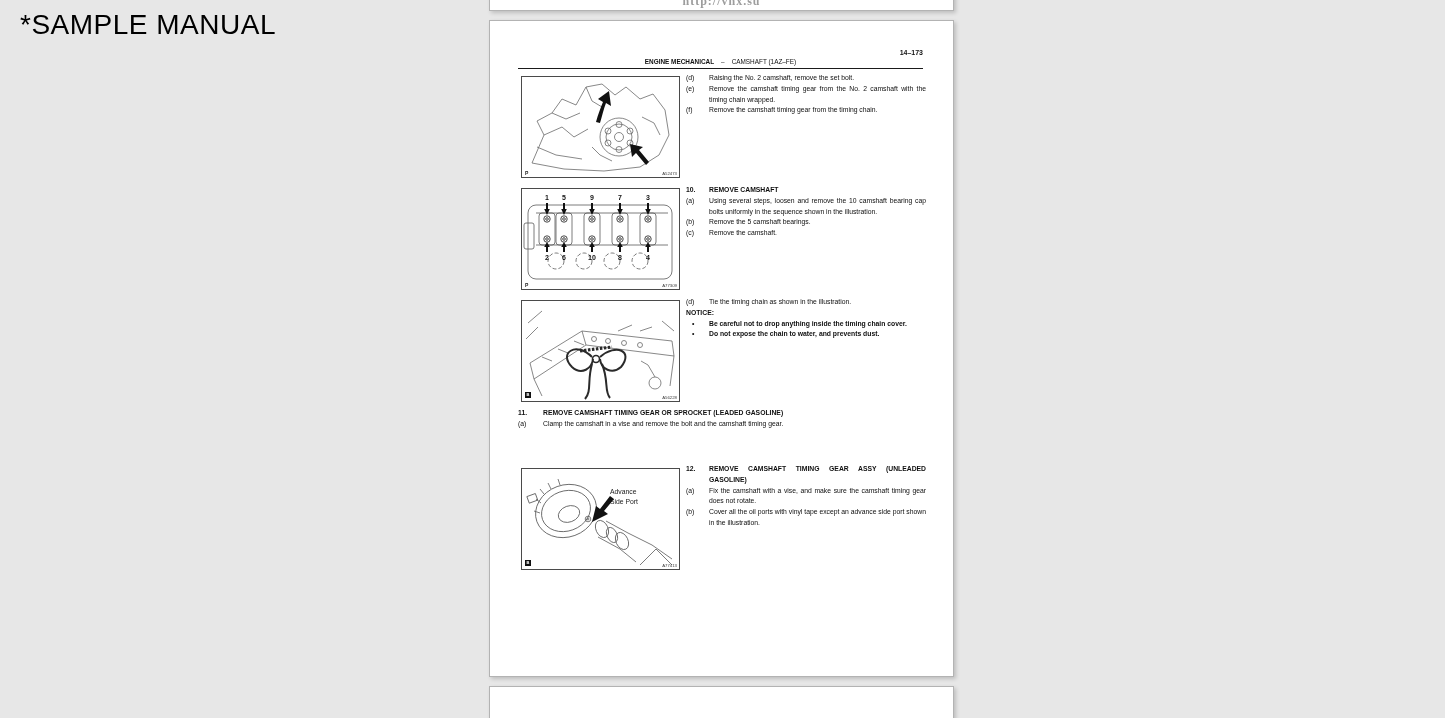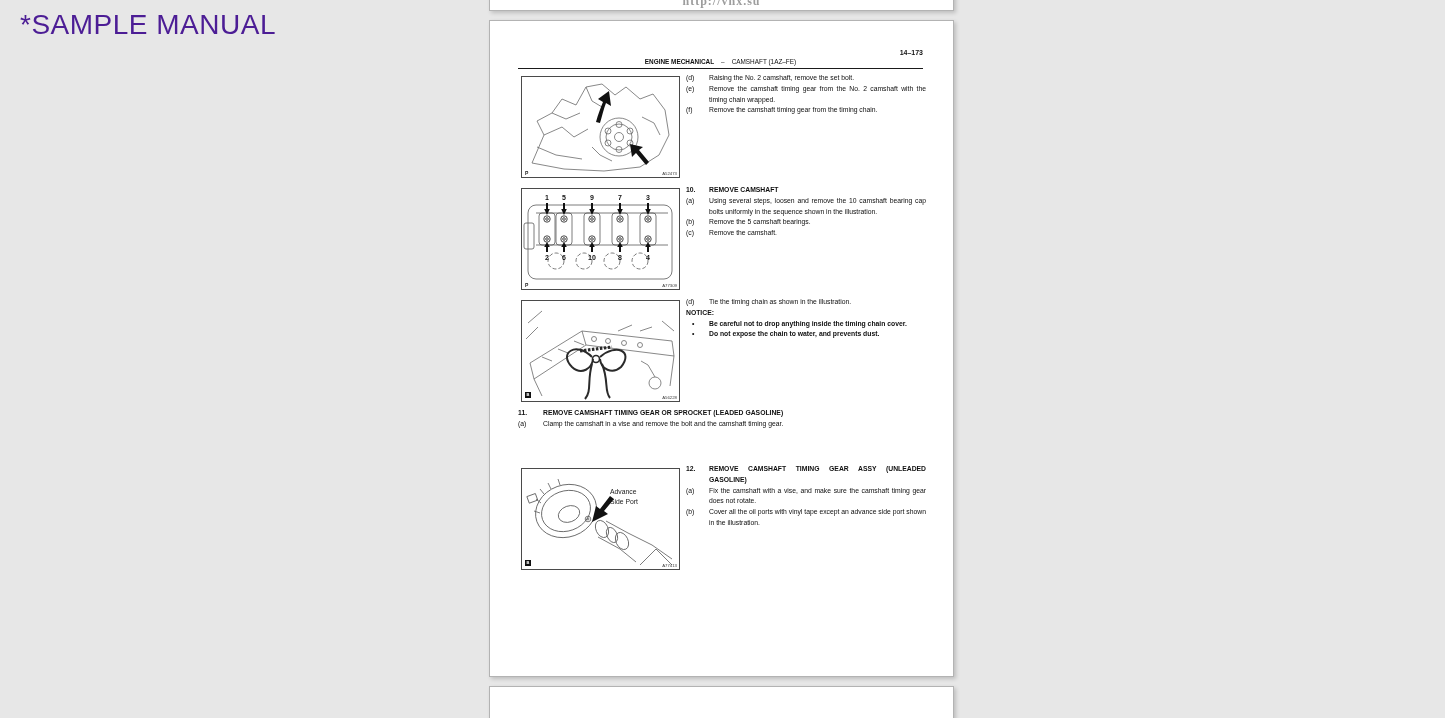--- a/index.html
+++ b/index.html
@@ -4,21 +4,21 @@
 <style>
   html,body{margin:0;padding:0;}
   body{
     width:1445px;height:718px;position:relative;overflow:hidden;
     background:#e7e7e7;
     font-family:"Liberation Sans", sans-serif;
     color:#111;
   }
   .banner{
     position:absolute;left:20px;top:9px;
-    font-size:28px;letter-spacing:.5px;color:#4c1d95;
+    font-size:28px;letter-spacing:.5px;color:#000000;
   }
   .page{
     position:absolute;left:489px;width:465px;background:#fff;
     border:1px solid #b3b3b3;box-sizing:border-box;
     box-shadow:2px 2px 4px rgba(0,0,0,.18);
   }
   #page-top{top:-30px;height:41px;}
   #page-main{top:20px;height:657px;}
   #page-next{top:686px;height:60px;}
   .watermark{

